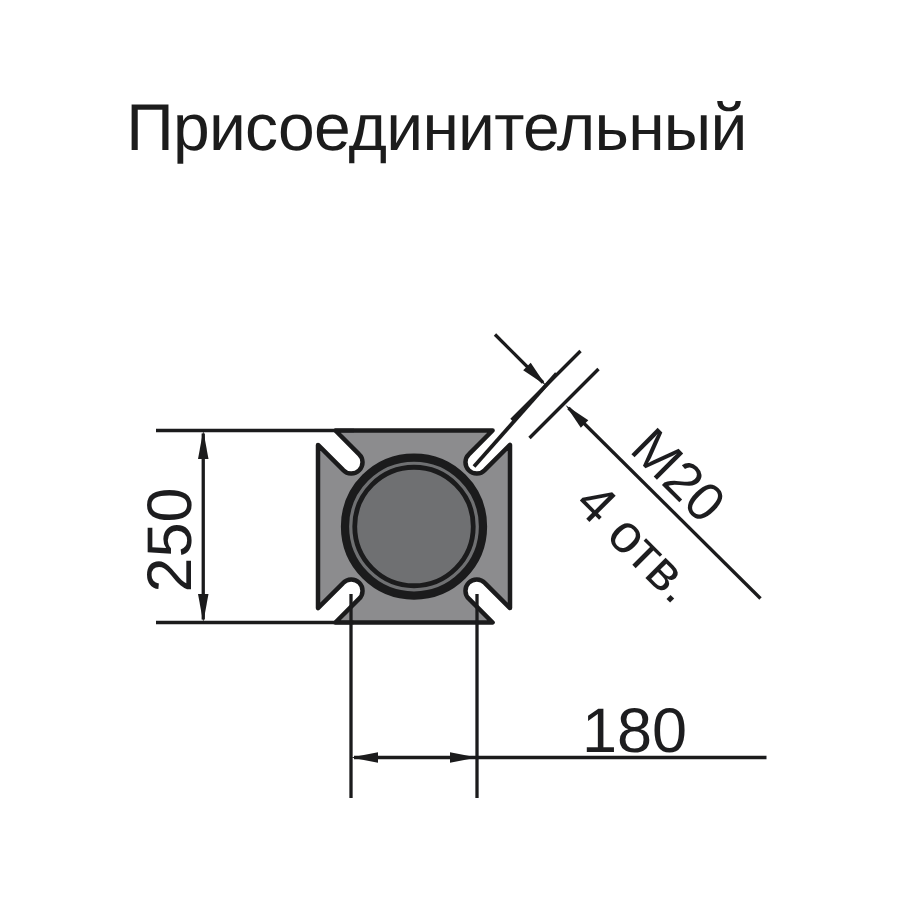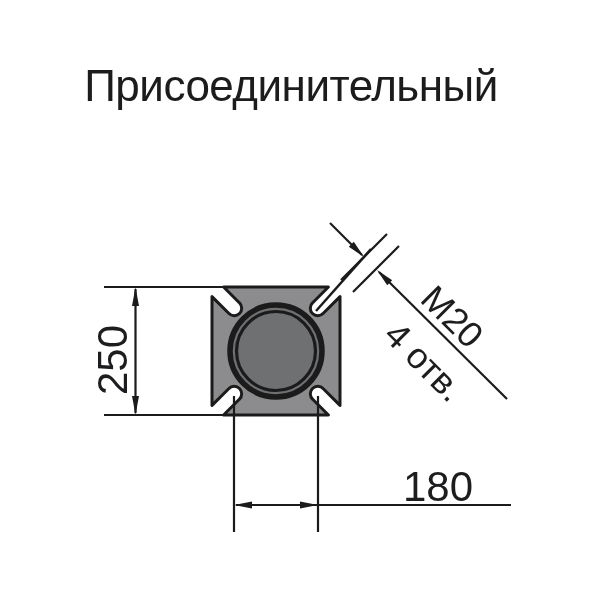--- a/index.html
+++ b/index.html
@@ -42,21 +42,21 @@
     transform: translate(-50%, -50%) rotate(-90deg);
   }
   .callout-label {
     position: absolute;
     color: #1d1d1f;
     font-size: 36px;
     white-space: nowrap;
     transform: translate(-50%, -50%) rotate(45deg);
   }
   #label-250 { left: 113px; top: 360px; }
-  #label-180 { left: 438px; top: 487px; }
+  #label-180 { left: 423px; top: 487px; }
   #label-m20 { left: 452px; top: 317px; }
   #label-otv { left: 424px; top: 362px; }
 </style>
 </head>
 <body>
 
 <div id="canvas">
 
   <div class="title">
     <div>Присоединительный</div>

